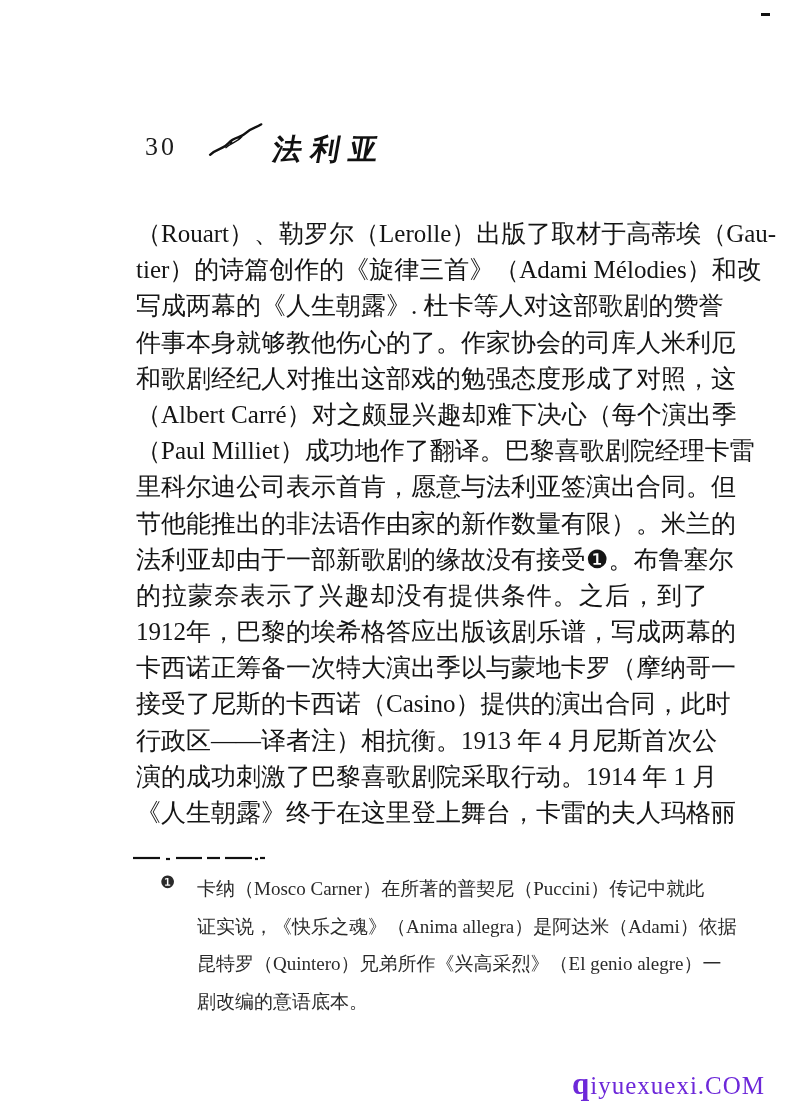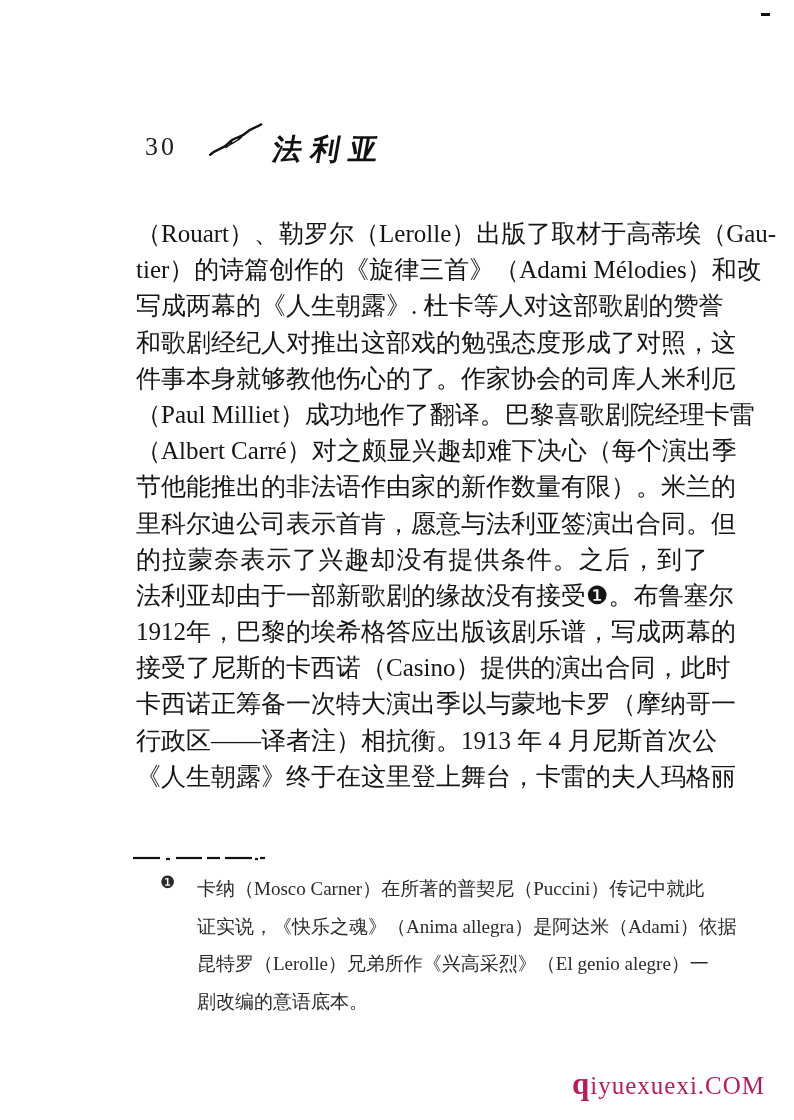--- a/index.html
+++ b/index.html
@@ -99,54 +99,55 @@
         <circle cx="33" cy="12" r="1.4" fill="#111"></circle>
       </svg>
     </span>
     <span class="header-title">法利亚</span>
   </div>
 
   <div class="body-text">
     <div class="body-line">（Rouart）、勒罗尔（Lerolle）出版了取材于高蒂埃（Gau-</div>
     <div class="body-line">tier）的诗篇创作的《旋律三首》（Adami Mélodies）和改</div>
     <div class="body-line">写成两幕的《人生朝露》. 杜卡等人对这部歌剧的赞誉</div>
+    <div class="body-line">件事本身就够教他伤心的了。作家协会的司库人米利厄</div>
     <div class="body-line">和歌剧经纪人对推出这部戏的勉强态度形成了对照，这</div>
-    <div class="body-line">件事本身就够教他伤心的了。作家协会的司库人米利厄</div>
+    <div class="body-line">（Albert Carré）对之颇显兴趣却难下决心（每个演出季</div>
     <div class="body-line">（Paul Milliet）成功地作了翻译。巴黎喜歌剧院经理卡雷</div>
-    <div class="body-line">（Albert Carré）对之颇显兴趣却难下决心（每个演出季</div>
+    <div class="body-line">里科尔迪公司表示首肯，愿意与法利亚签演出合同。但</div>
     <div class="body-line">节他能推出的非法语作由家的新作数量有限）。米兰的</div>
-    <div class="body-line">里科尔迪公司表示首肯，愿意与法利亚签演出合同。但</div>
+    <div class="body-line">法利亚却由于一部新歌剧的缘故没有接受❶。布鲁塞尔</div>
     <div class="body-line">的拉蒙奈表示了兴趣却没有提供条件。之后，到了</div>
-    <div class="body-line">法利亚却由于一部新歌剧的缘故没有接受❶。布鲁塞尔</div>
     <div class="body-line">1912年，巴黎的埃希格答应出版该剧乐谱，写成两幕的</div>
+    <div class="body-line">卡西诺正筹备一次特大演出季以与蒙地卡罗（摩纳哥一</div>
     <div class="body-line">接受了尼斯的卡西诺（Casino）提供的演出合同，此时</div>
-    <div class="body-line">卡西诺正筹备一次特大演出季以与蒙地卡罗（摩纳哥一</div>
     <div class="body-line">行政区——译者注）相抗衡。1913 年 4 月尼斯首次公</div>
+    <div class="body-line">演的成功刺激了巴黎喜歌剧院采取行动。1914 年 1 月</div>
     <div class="body-line">《人生朝露》终于在这里登上舞台，卡雷的夫人玛格丽</div>
   </div>
 
   <div class="footnote-sep">
     <svg width="132" height="6" viewBox="0 0 132 6">
       <line x1="0" y1="3" x2="27" y2="3" stroke="#111" stroke-width="2.2"></line>
       <line x1="33" y1="4" x2="37" y2="4" stroke="#111" stroke-width="2.2"></line>
       <line x1="43" y1="3" x2="69" y2="3" stroke="#111" stroke-width="2.2"></line>
       <line x1="74" y1="3" x2="87" y2="3" stroke="#111" stroke-width="2.2"></line>
       <line x1="92" y1="3" x2="119" y2="3" stroke="#111" stroke-width="2.2"></line>
       <line x1="122" y1="4" x2="125" y2="4" stroke="#111" stroke-width="2.2"></line>
       <line x1="127" y1="3" x2="132" y2="3" stroke="#111" stroke-width="2.2"></line>
     </svg>
   </div>
 
   <div class="footnote">
     <span class="footnote-marker">❶</span>
     <div class="footnote-lines">
       <div class="footnote-line">卡纳（Mosco Carner）在所著的普契尼（Puccini）传记中就此</div>
       <div class="footnote-line">证实说，《快乐之魂》（Anima allegra）是阿达米（Adami）依据</div>
-      <div class="footnote-line">昆特罗（Lerolle）兄弟所作《兴高采烈》（El genio alegre）一</div>
+      <div class="footnote-line">昆特罗（Quintero）兄弟所作《兴高采烈》（El genio alegre）一</div>
       <div class="footnote-line last">剧改编的意语底本。</div>
     </div>
   </div>
 
-  <div class="watermark" style="color: #be185d;">
+  <div class="watermark" style="color: #6d28d9;">
     <span class="wm-q">q</span><span class="wm-rest">iyuexuexi.COM</span>
   </div>
 
 </div>
 
 </body></html>

